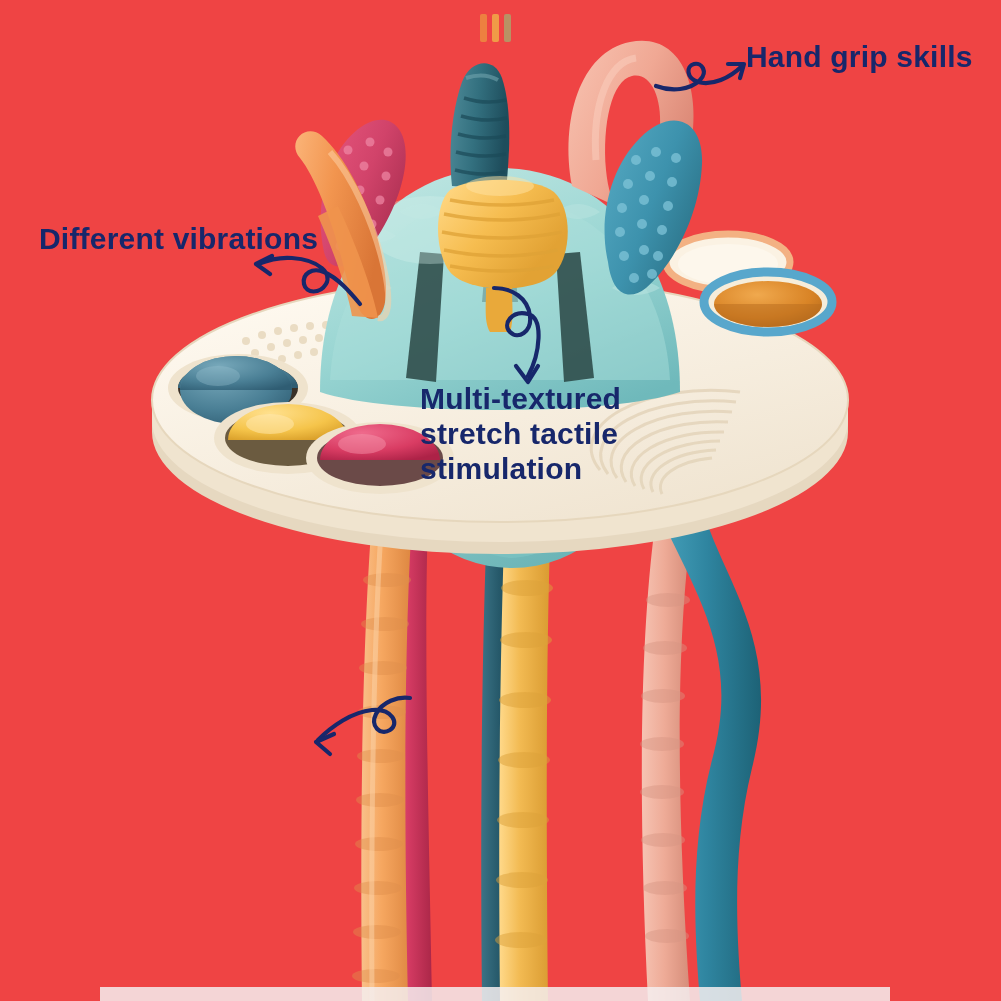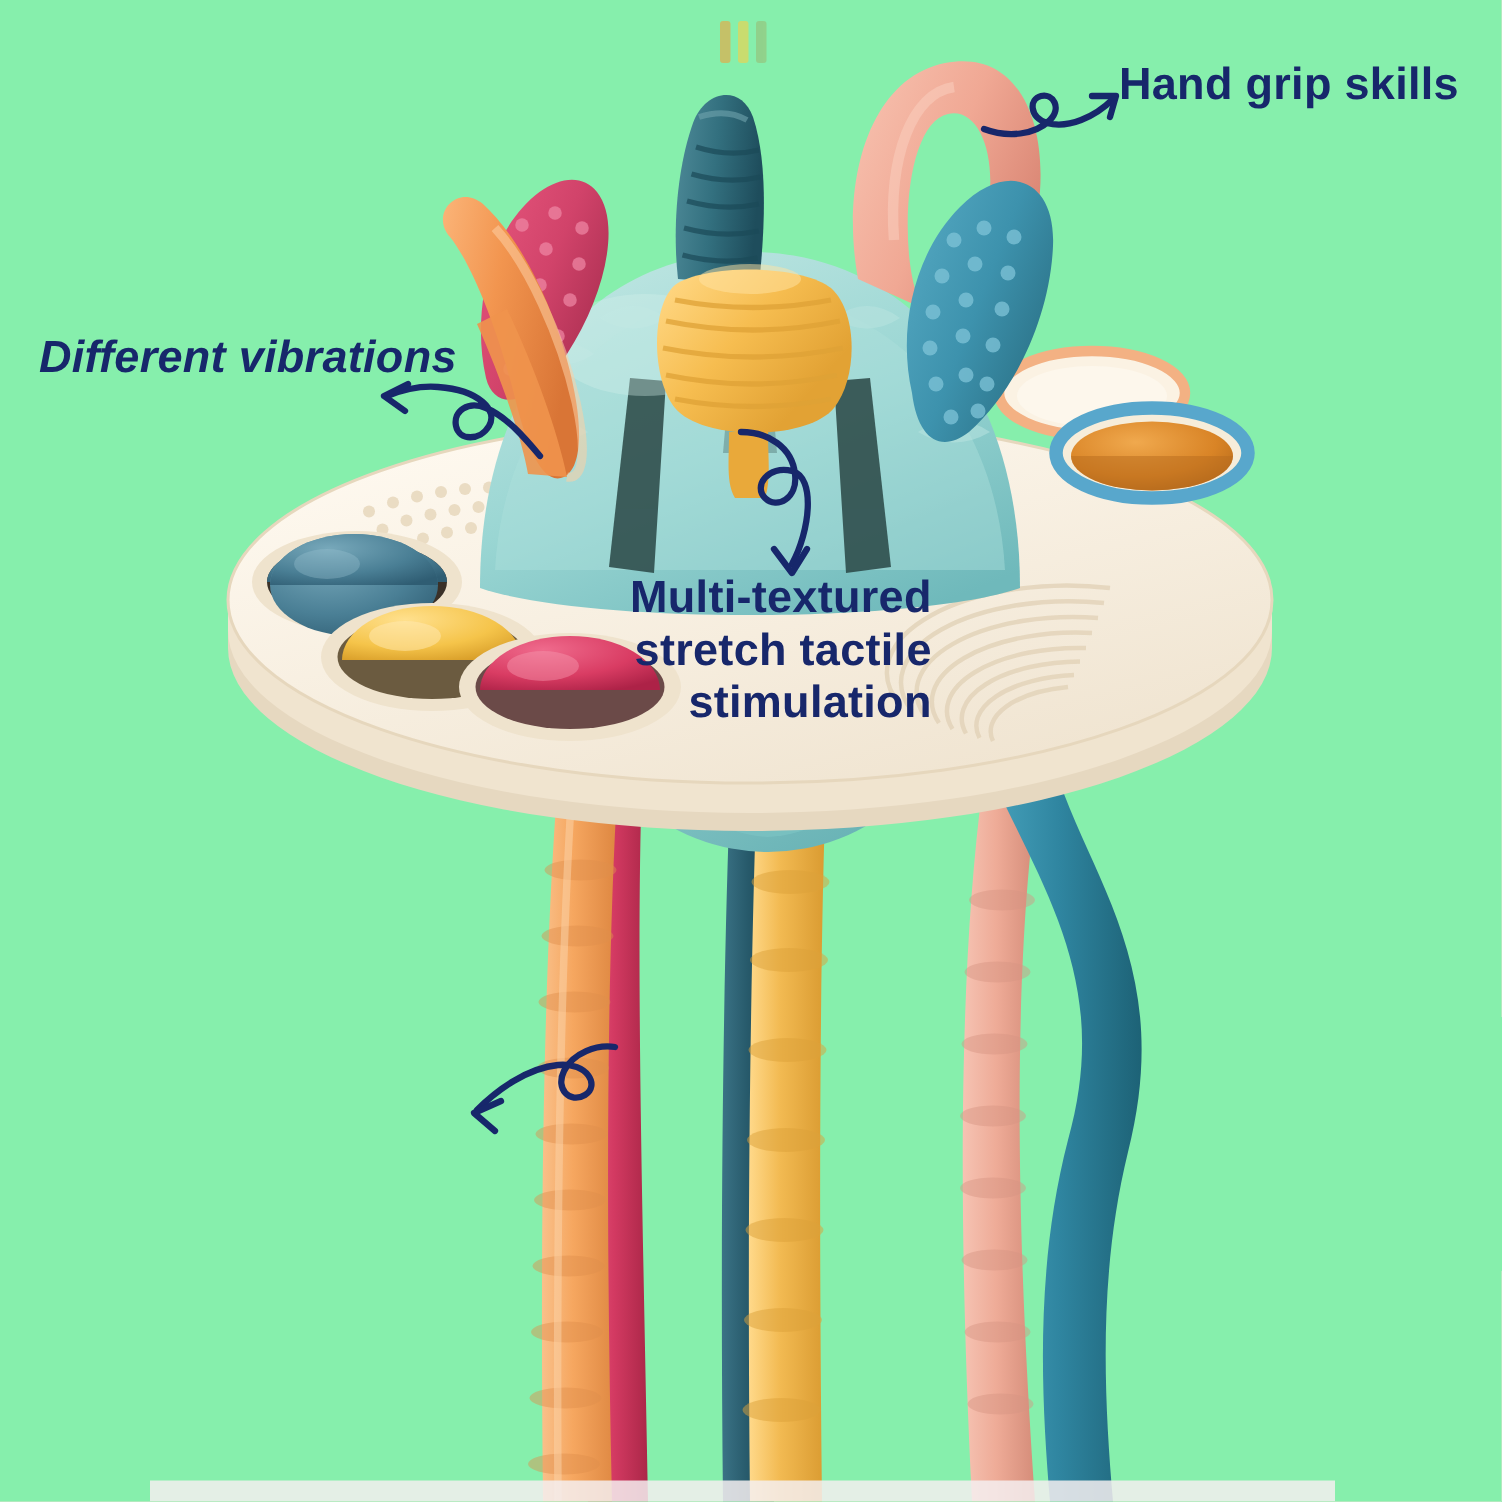--- a/index.html
+++ b/index.html
@@ -1,41 +1,41 @@
 <!DOCTYPE html>
 <html><head>
 <meta charset="utf-8">
 <style>
   html,body{margin:0;padding:0;}
   body{
     width:1001px;height:1001px;overflow:hidden;
     font-family:"Liberation Sans",sans-serif;
     background:#fbe1dc;
   }
-  #stage{position:relative;width:1001px;height:1001px;background:#86efac;overflow:hidden;}
+  #stage{position:relative;width:1001px;height:1001px;background:#ef4444;overflow:hidden;}
   #artlayer{position:absolute;inset:0;}
   .bottom-band{
     position:absolute;left:100px;bottom:0;width:790px;height:14px;
     background:#f4eef0;opacity:.85;
   }
   
   .wm{position:absolute;top:14px;left:480px;display:flex;gap:5px;opacity:.62;}
   .wm i{display:block;width:7px;height:28px;border-radius:2px;}
   .wm i.o{background:#eda63f;}
   .wm i.y{background:#f2d14a;}
   .wm i.g{background:#97c078;}
   
   .anno{
     position:absolute;color:#17276b;
     font-size:30px;font-weight:700;letter-spacing:.2px;
     line-height:1.16;white-space:pre-line;
   }
   .anno.a1{top:40px;left:746px;}
-  .anno.a2{top:222px;left:26px;font-style:italic;}
-  .anno.a3{top:382px;left:420px;text-align:right;}
+  .anno.a2{top:222px;left:39px;}
+  .anno.a3{top:382px;left:420px;}
   .anno.a4{top:753px;left:28px;}
   .arrow{position:absolute;pointer-events:none;}
   .arrow svg{display:block;overflow:visible;}
 </style>
 </head>
 <body>
 
 <div id="stage">
 
   <svg id="artlayer" viewBox="0 0 1001 1001" xmlns="http://www.w3.org/2000/svg">

